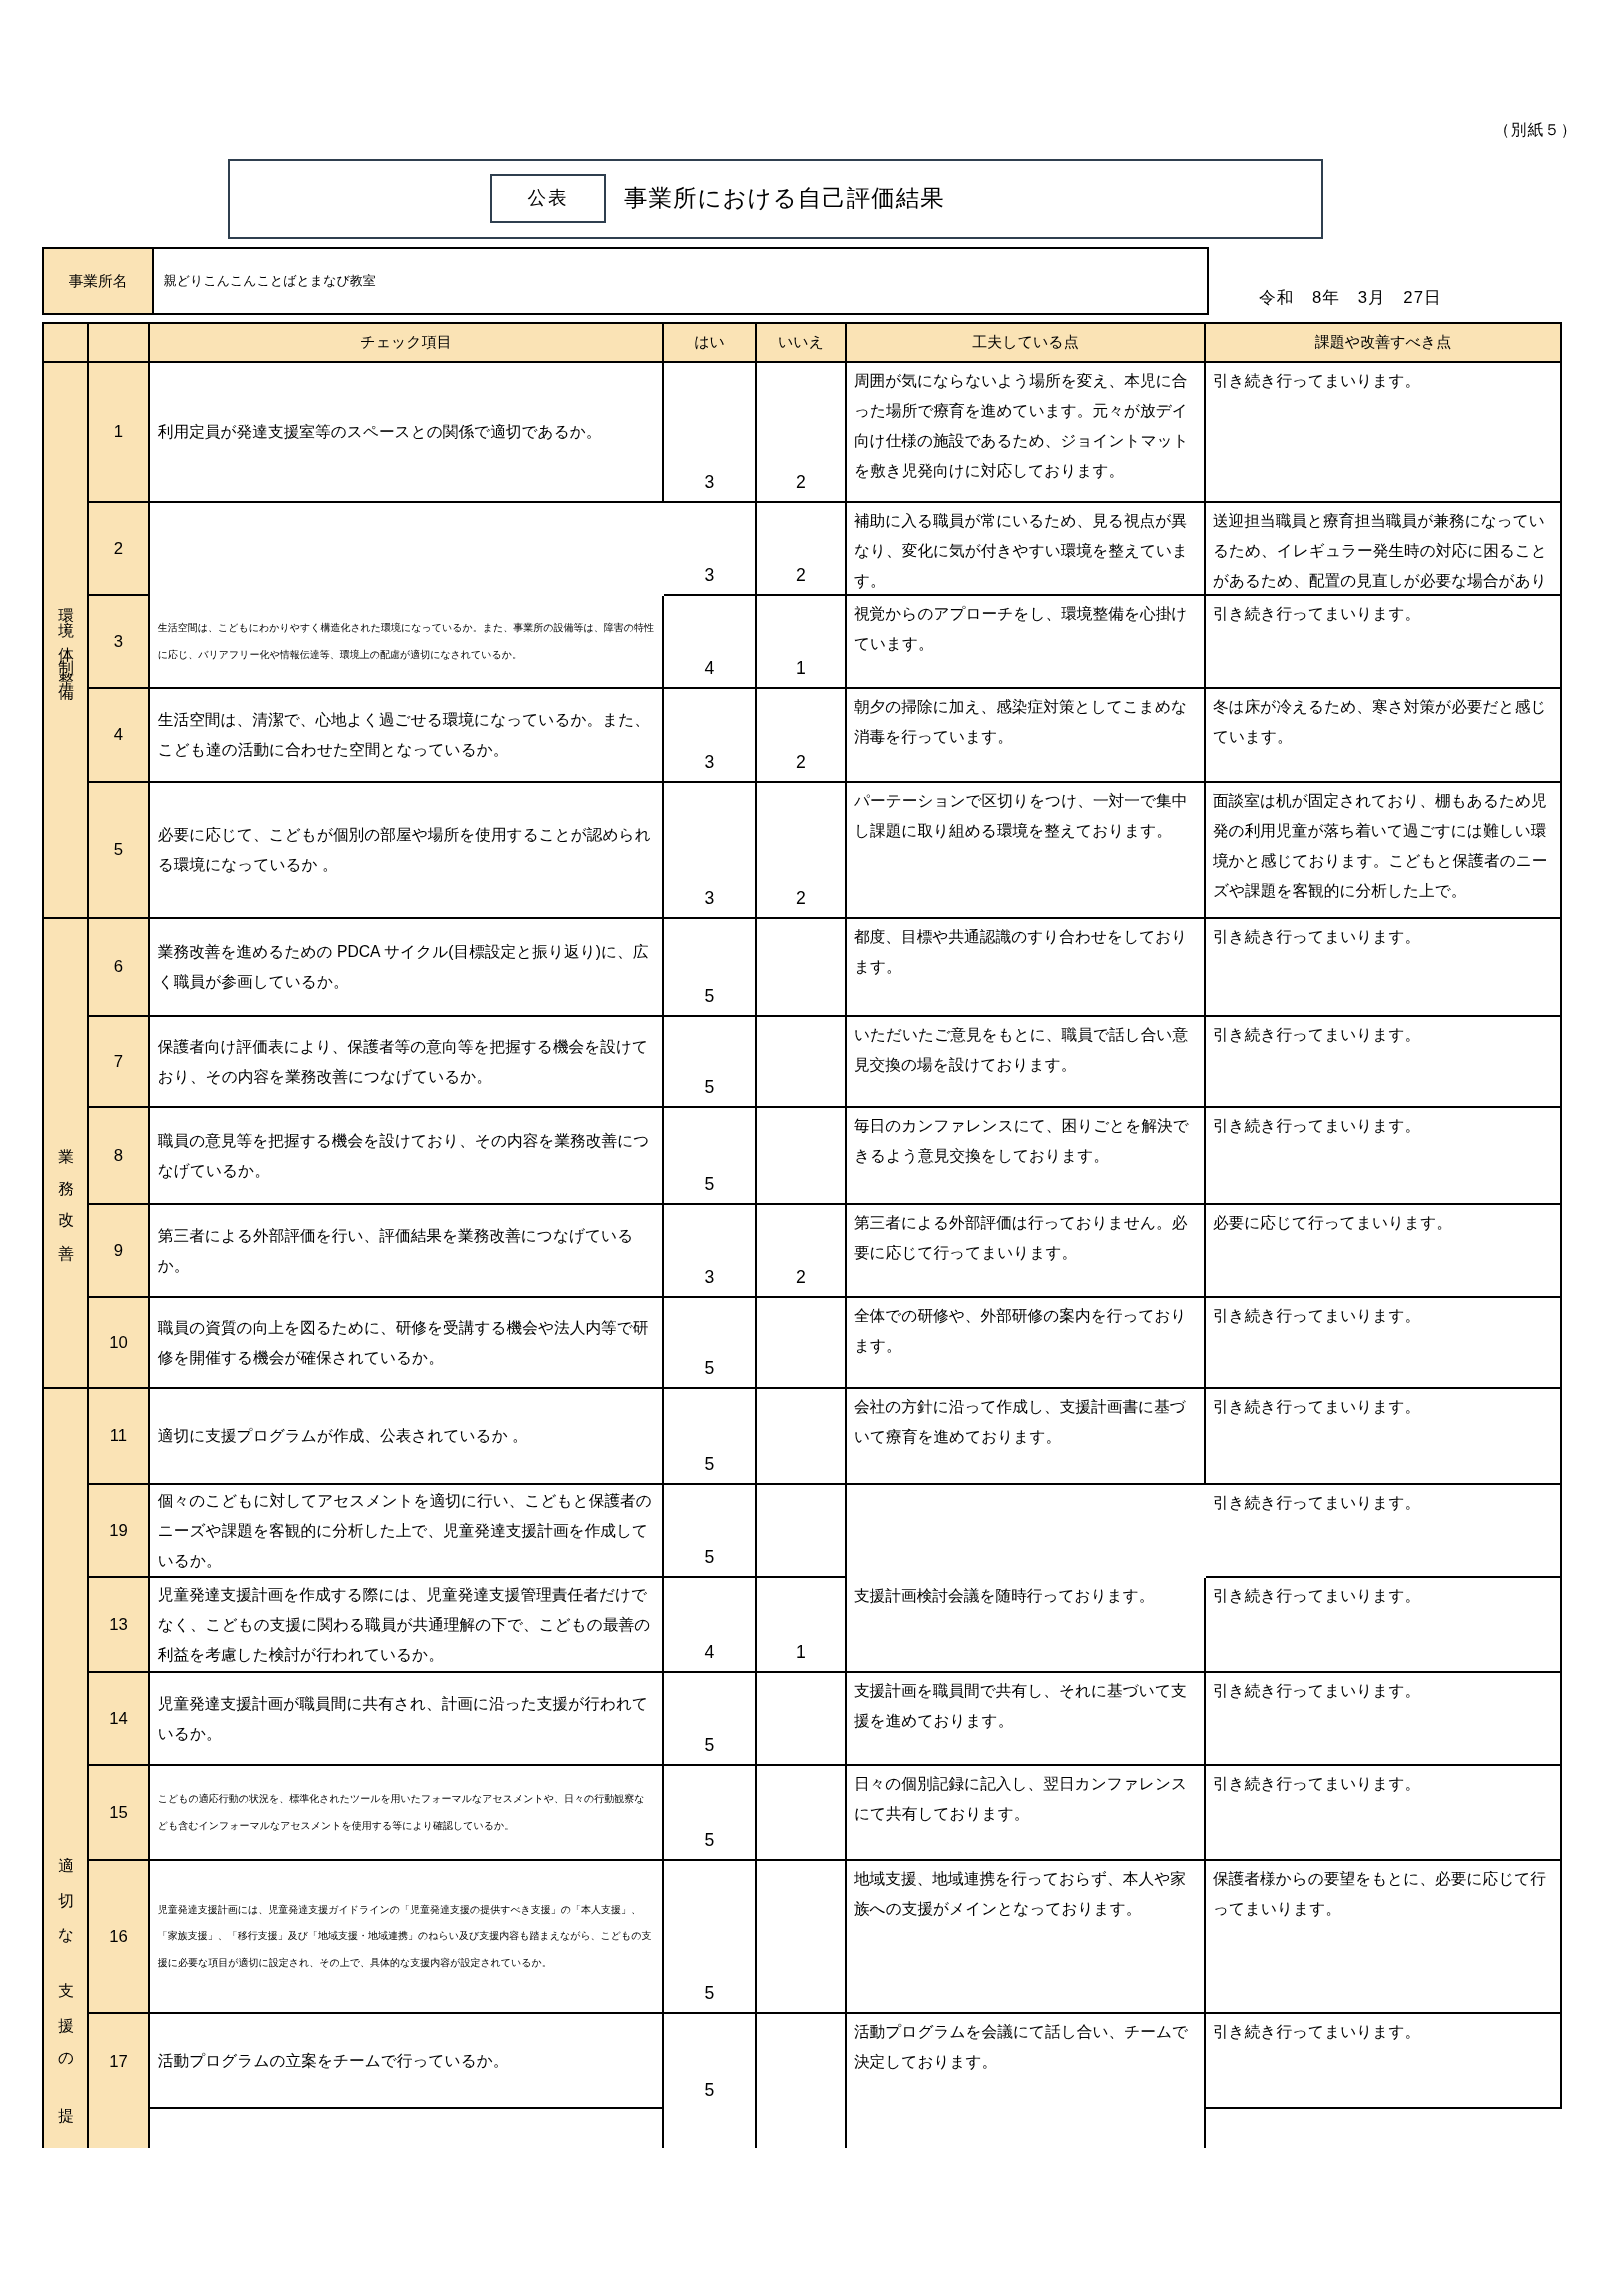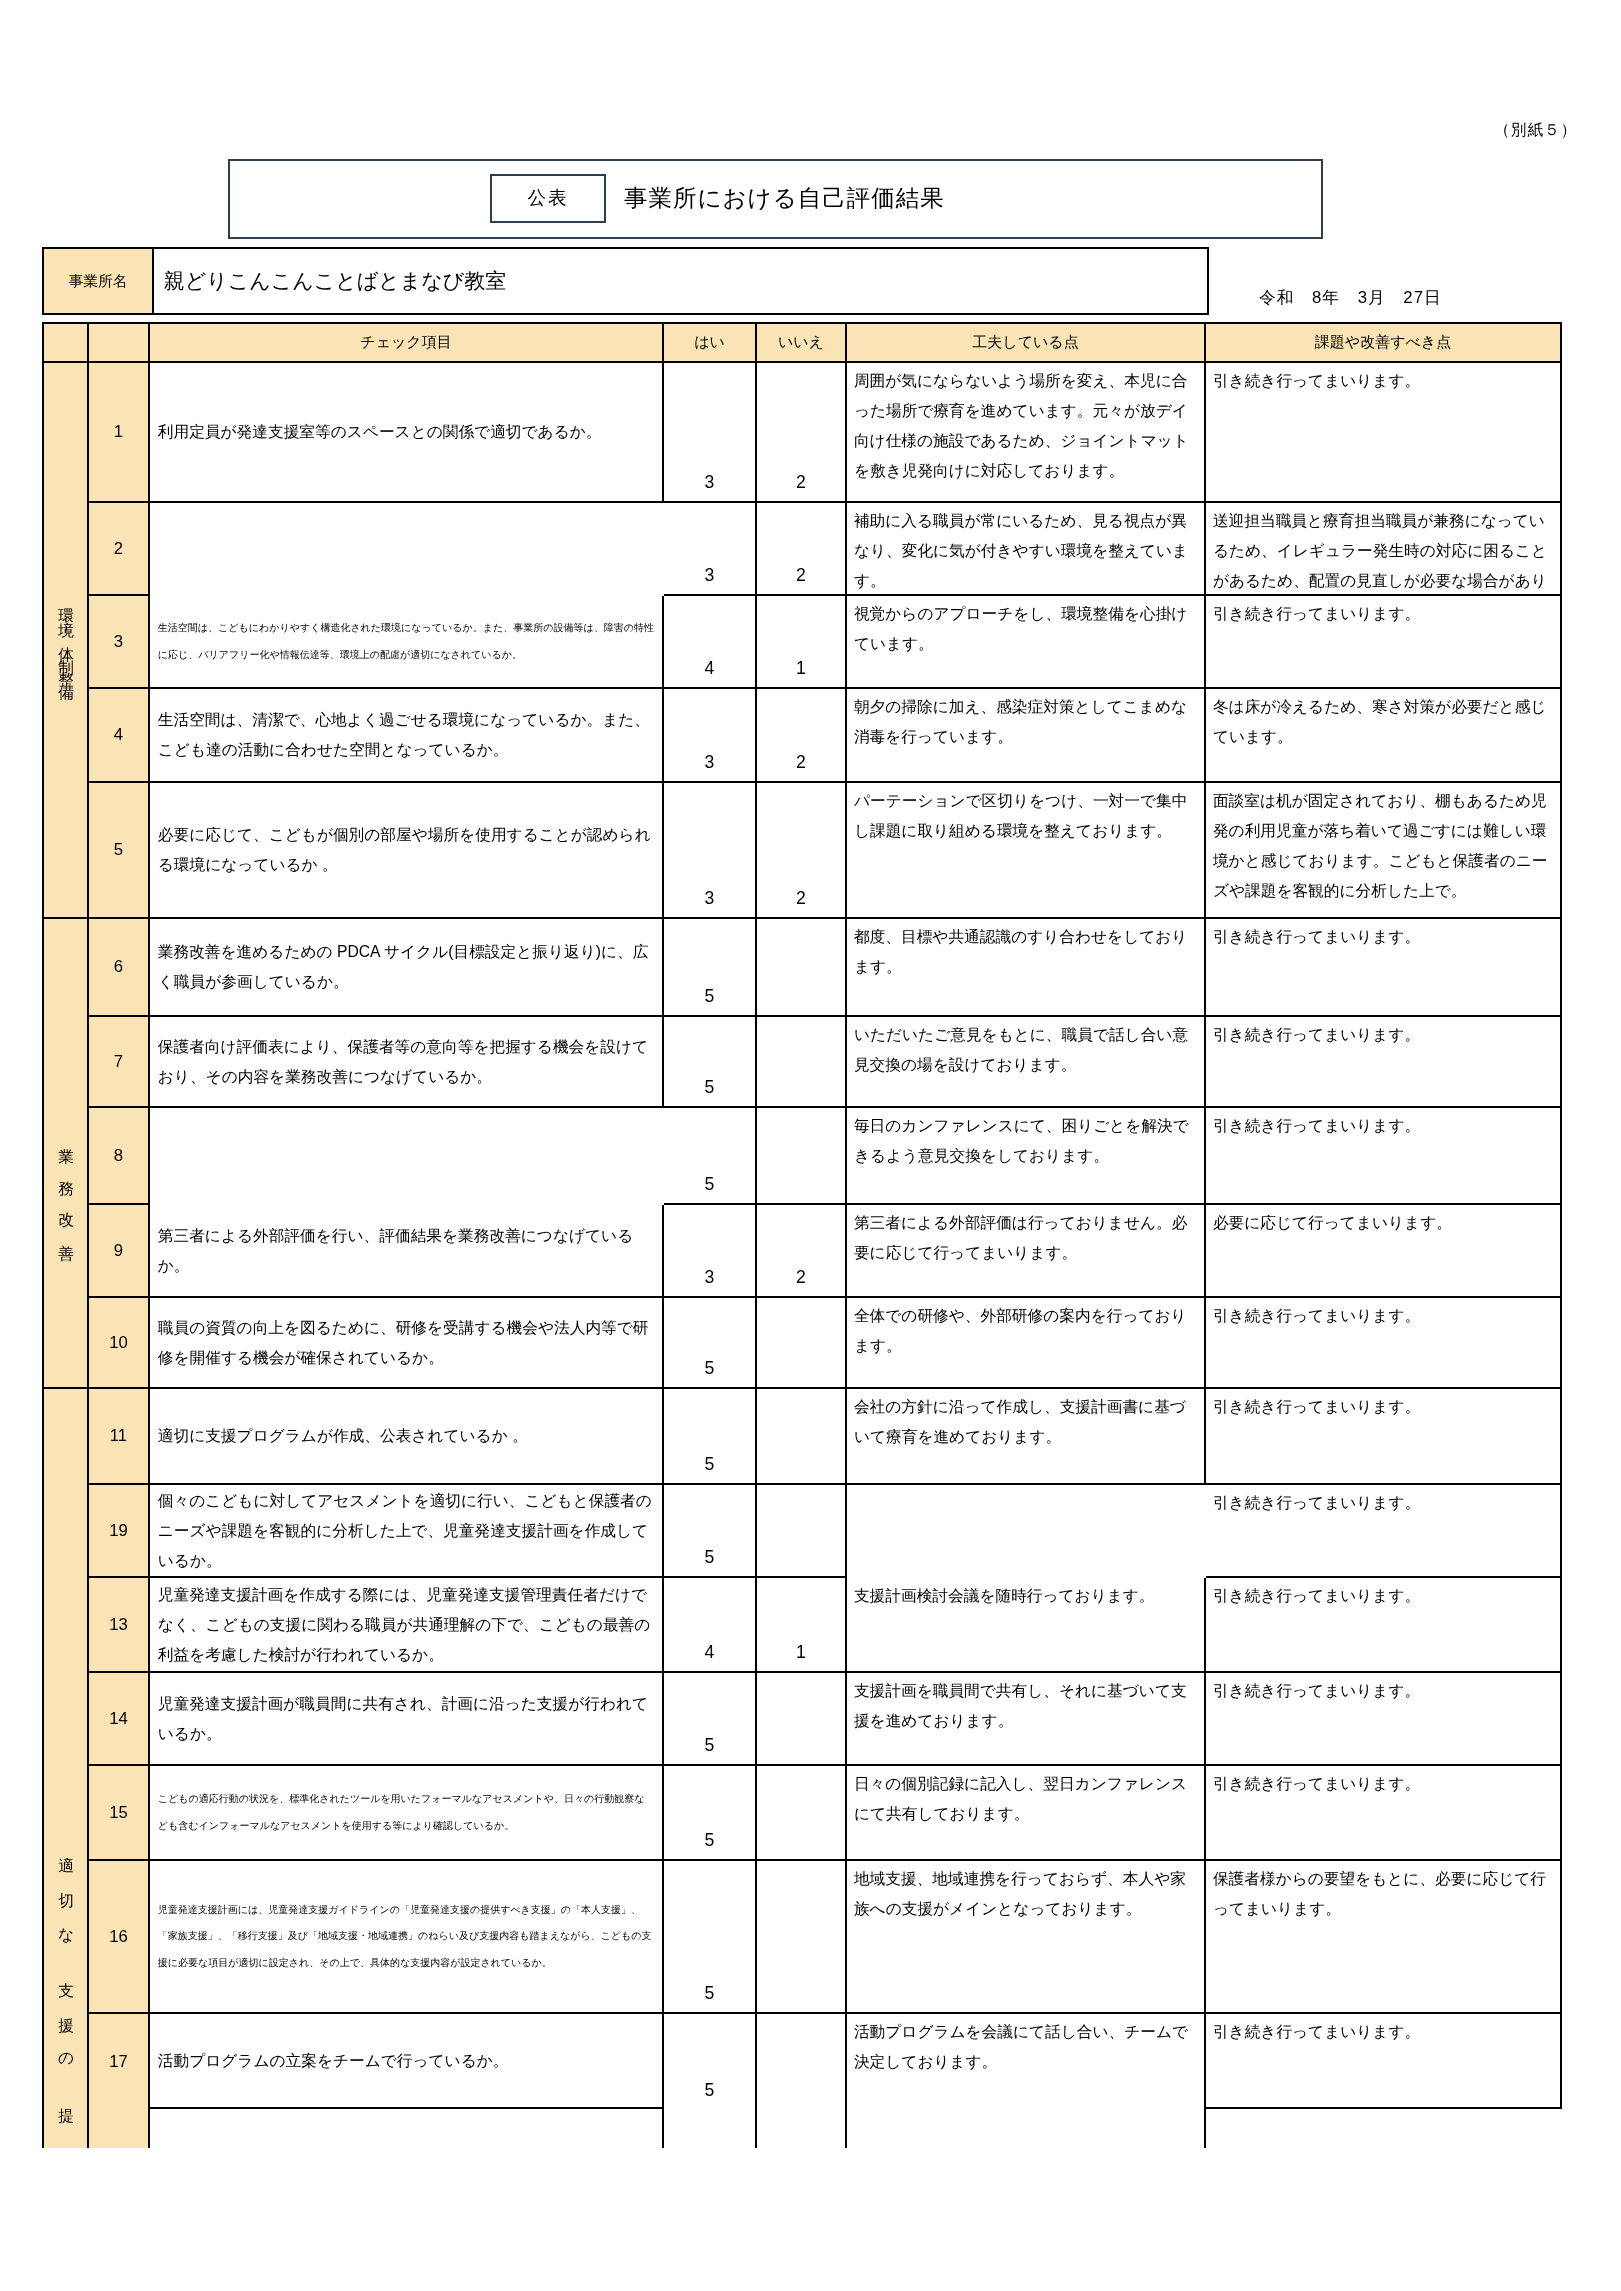--- a/index.html
+++ b/index.html
@@ -65,21 +65,21 @@
     border-right:2.9px solid #000;
     box-sizing:border-box;
     background:var(--cell-fill);
     display:flex; align-items:center; justify-content:center;
     font-size:14.7px;
   }
   .office-name{
     flex:1;
     display:flex; align-items:center;
     padding-left:9.8px;
-    font-size:21px;
+    font-size:13px;
   }
   .date-line{
     position:absolute;
     left:1259px; top:286px;
     font-size:16.7px;
     letter-spacing:1px;
   }
   
   .tbl{
     position:absolute;
@@ -236,20 +236,23 @@
     <div class="c c2 num" style="--r:8">7</div>
     <div class="c c3 chk" style="--r:8">
         <span>保護者向け評価表により、保護者等の意向等を把握する機会を設けており、その内容を業務改善につなげているか。</span>
       </div>
     <div class="c c4 score" style="--r:8">5</div>
     <div class="c c5 score" style="--r:8"></div>
     <div class="c c6 txt" style="--r:8">いただいたご意見をもとに、職員で話し合い意見交換の場を設けております。</div>
     <div class="c c7 txt" style="--r:8">引き続き行ってまいります。</div>
 
     <div class="c c2 num" style="--r:9">8</div>
+    <div class="c c3 chk" style="--r:9">
+        <span>職員の意見等を把握する機会を設けており、その内容を業務改善につなげているか。</span>
+      </div>
     <div class="c c4 score" style="--r:9">5</div>
     <div class="c c5 score" style="--r:9"></div>
     <div class="c c6 txt" style="--r:9">毎日のカンファレンスにて、困りごとを解決できるよう意見交換をしております。</div>
     <div class="c c7 txt" style="--r:9">引き続き行ってまいります。</div>
 
     <div class="c c2 num" style="--r:10">9</div>
     <div class="c c3 chk" style="--r:10">
         <span>第三者による外部評価を行い、評価結果を業務改善につなげているか。</span>
       </div>
     <div class="c c4 score" style="--r:10">3</div>

